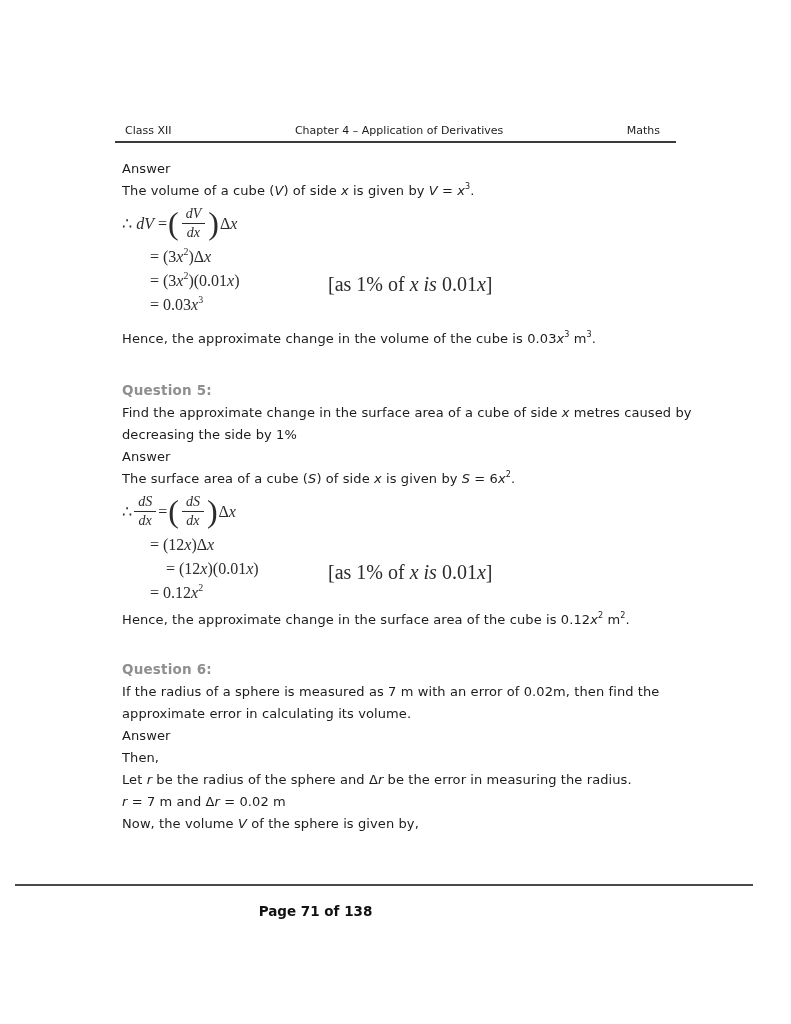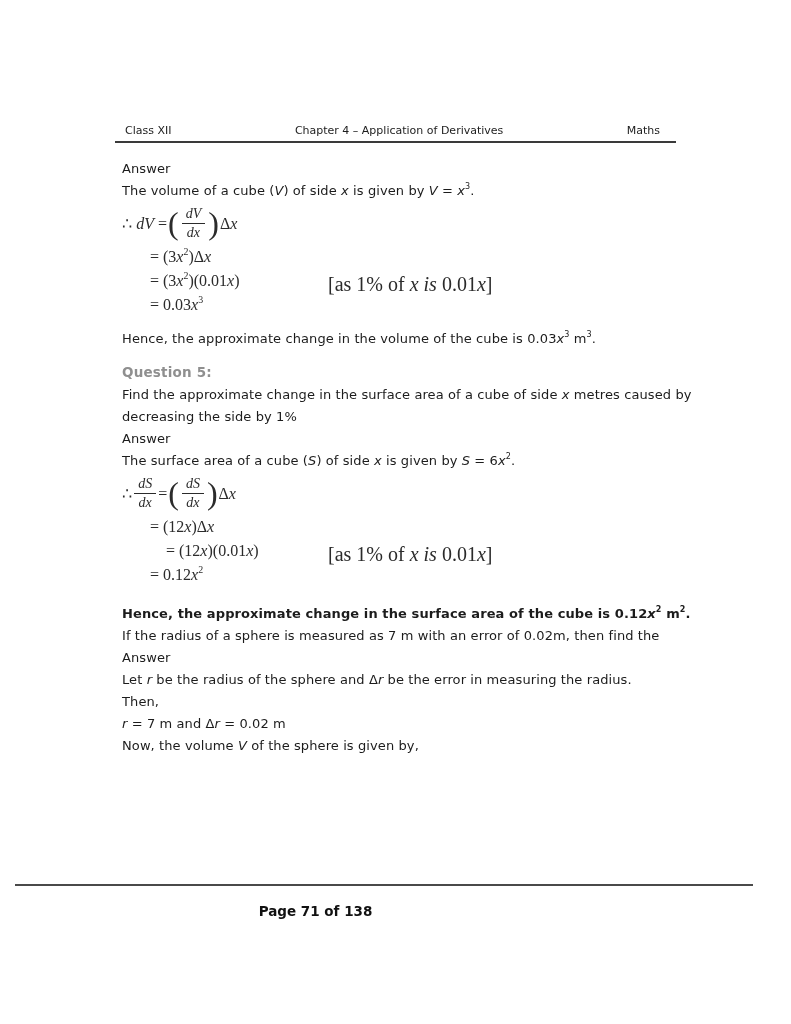--- a/index.html
+++ b/index.html
@@ -108,21 +108,21 @@
           <span>= (3<span class="it">x</span><span class="sup">2</span>)(0.01<span class="it">x</span>)</span>
         </div>
         <div class="eq-note">[as 1% of <span class="it">x</span> <span class="it">is</span> 0.01<span class="it">x</span>]</div>
       </div>
       <div class="eq-row indent">
         <div class="eq-main" style="display: inline-flex;">
           <span>= 0.03<span class="it">x</span><span class="sup">3</span></span>
         </div>
       </div>
       <div class="body-line" style="margin-top: 8px;">Hence, the approximate change in the volume of the cube is 0.03<span class="it">x</span><span class="sup">3</span> m<span class="sup">3</span>.</div>
-      <div class="heading" style="margin-top: 10px;">Question 5:</div>
+      <div class="heading" style="margin-top: 28px;">Question 5:</div>
       <div class="body-line">Find the approximate change in the surface area of a cube of side <span class="it">x</span> metres caused by</div>
       <div class="body-line">decreasing the side by 1%</div>
       <div class="body-line">Answer</div>
       <div class="body-line">The surface area of a cube (<span class="it">S</span>) of side <span class="it">x</span> is given by <span class="it">S</span> = 6<span class="it">x</span><span class="sup">2</span>.</div>
       <div class="eq-row fr" style="margin-top: 4px;">
         <div class="eq-main" style="display: inline-flex;">
           <span>∴ </span>
           <div class="frac">
             <div class="num"><span class="it">dS</span></div>
             <div class="den"><span class="it">dx</span></div>
@@ -146,25 +146,27 @@
         <div class="eq-main" style="display: inline-flex; margin-left: 16px;">
           <span>= (12<span class="it">x</span>)(0.01<span class="it">x</span>)</span>
         </div>
         <div class="eq-note">[as 1% of <span class="it">x</span> <span class="it">is</span> 0.01<span class="it">x</span>]</div>
       </div>
       <div class="eq-row indent">
         <div class="eq-main" style="display: inline-flex;">
           <span>= 0.12<span class="it">x</span><span class="sup">2</span></span>
         </div>
       </div>
-      <div class="body-line" style="margin-top: 13px; font-weight: bold;">Hence, the approximate change in the surface area of the cube is 0.12<span class="it">x</span><span class="sup">2</span> m<span class="sup">2</span>.</div>
+      <div class="body-line" style="margin-top: 1px;">Hence, the approximate change in the surface area of the cube is 0.12<span class="it">x</span><span class="sup">2</span> m<span class="sup">2</span>.</div>
+      <div class="heading" style="margin-top: 26px;">Question 6:</div>
       <div class="body-line">If the radius of a sphere is measured as 7 m with an error of 0.02m, then find the</div>
+      <div class="body-line">approximate error in calculating its volume.</div>
       <div class="body-line">Answer</div>
+      <div class="body-line">Then,</div>
       <div class="body-line">Let <span class="it">r</span> be the radius of the sphere and Δ<span class="it">r</span> be the error in measuring the radius.</div>
-      <div class="body-line">Then,</div>
       <div class="body-line"><span class="it">r</span> = 7 m and Δ<span class="it">r</span> = 0.02 m</div>
       <div class="body-line">Now, the volume <span class="it">V</span> of the sphere is given by,</div>
     </div>
 
   <div id="footer-line"></div>
   <div id="footer-text">Page 71 of 138</div>
 
 </div>
 
 </body></html>

